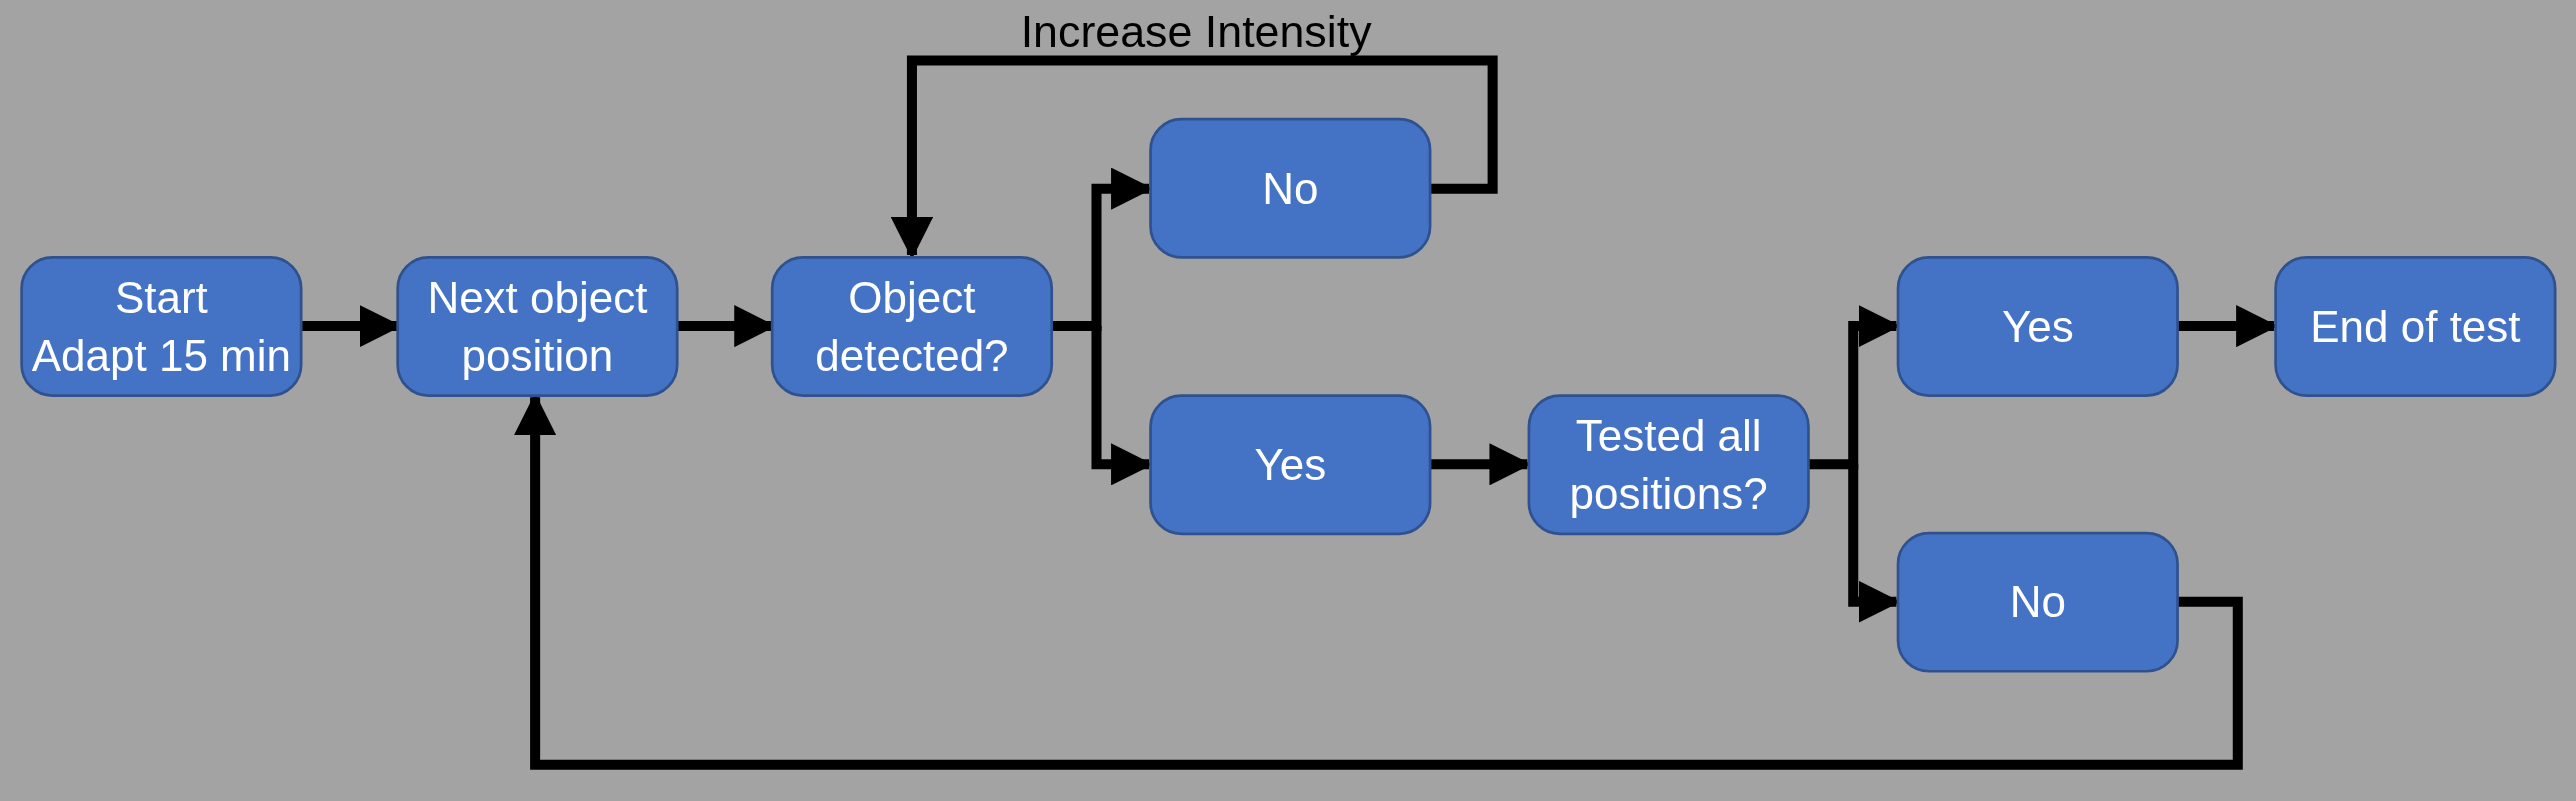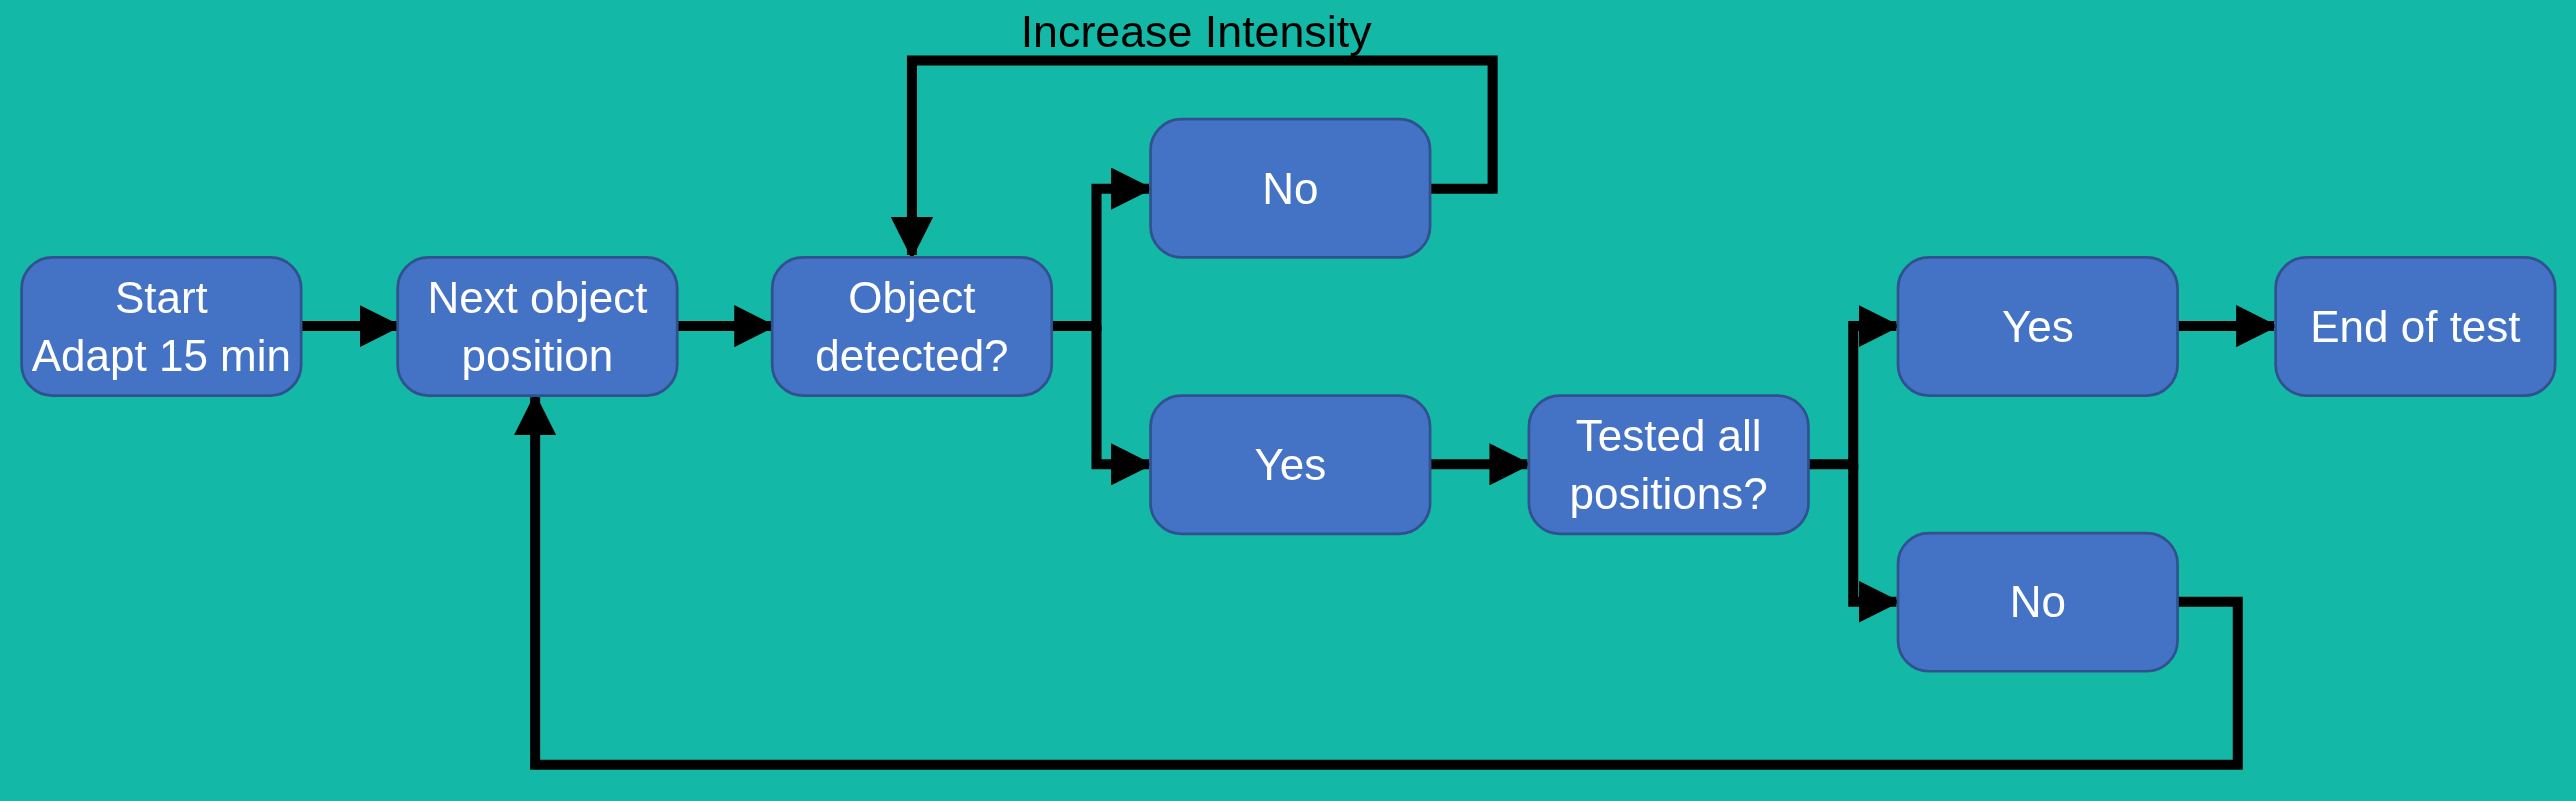--- a/index.html
+++ b/index.html
@@ -1,16 +1,16 @@
 <!DOCTYPE html>
 <html style="font-size:12.4px"><head>
 <meta charset="utf-8">
 <style>
   html,body{margin:0;padding:0;background:#ffffff;}
-  .stage{width:2576px;height:802px;position:relative;background:#14b8a6;}
+  .stage{width:2576px;height:802px;position:relative;background:#a3a3a3;}
   svg{display:block;}
   .node-shape{stroke-width:3.5;}
   .edge{fill:none;stroke-width:13;stroke-linejoin:miter;stroke-linecap:butt;}
   .node-text{font-family:"Liberation Sans",sans-serif;font-size:57px;text-anchor:middle;dominant-baseline:central;font-weight:400;}
   .annotation-text{font-family:"Liberation Sans",sans-serif;font-size:58px;text-anchor:middle;font-weight:400;}
 </style>
 </head>
 <body>
 
 <div class="stage">

